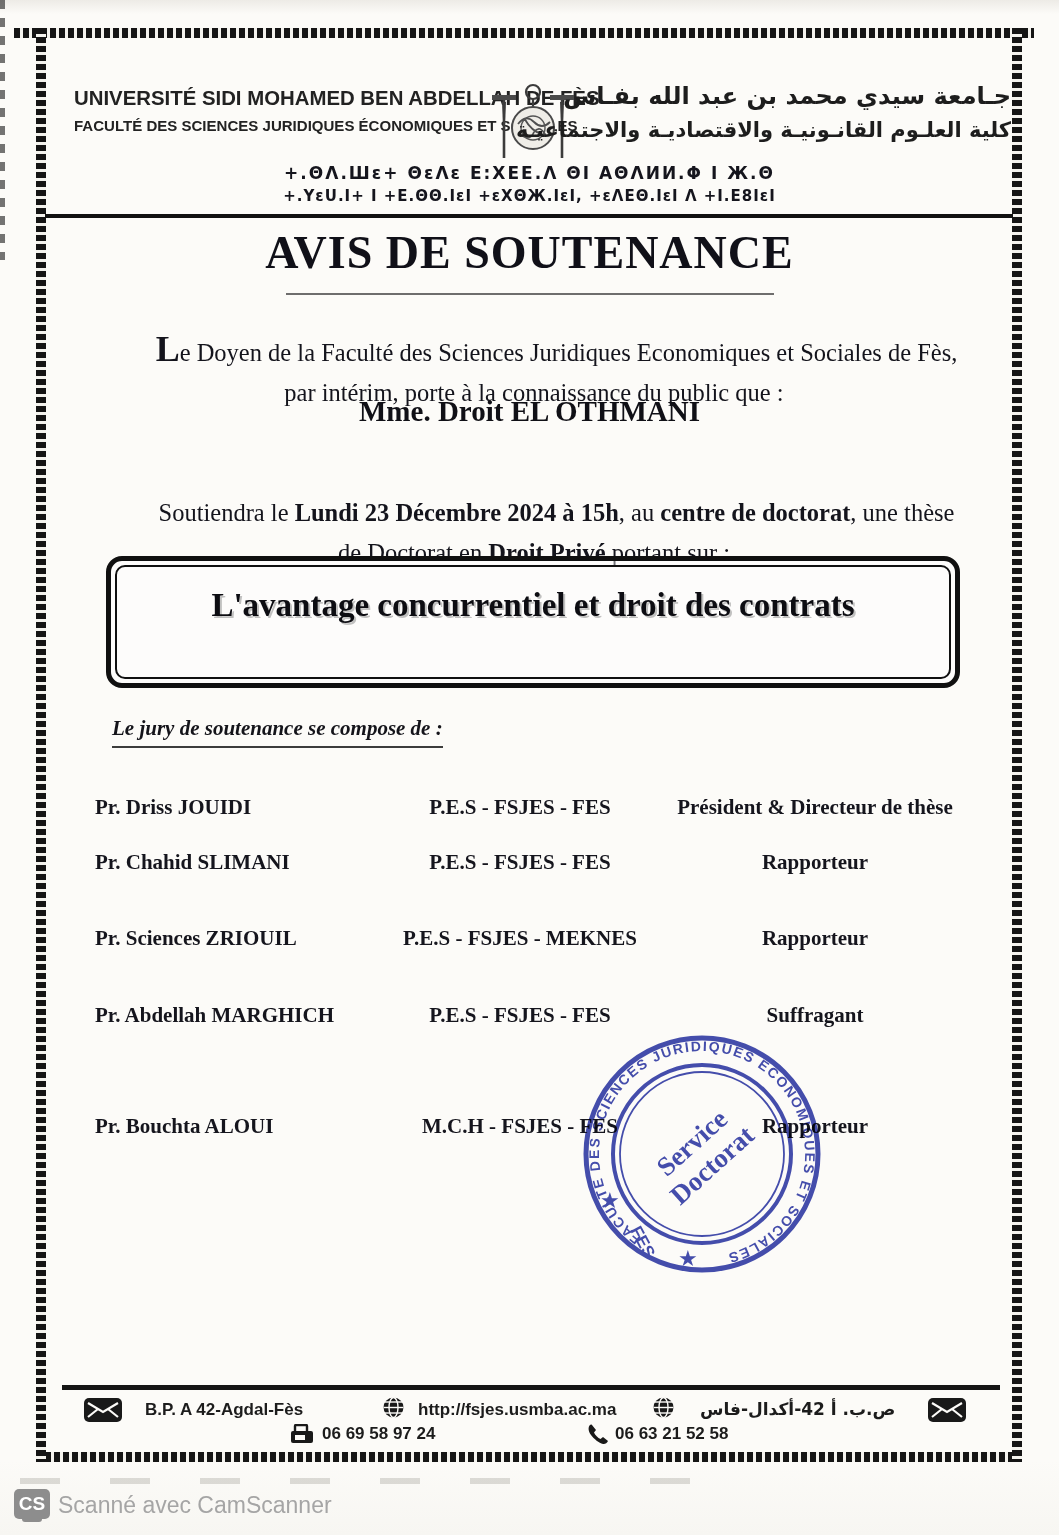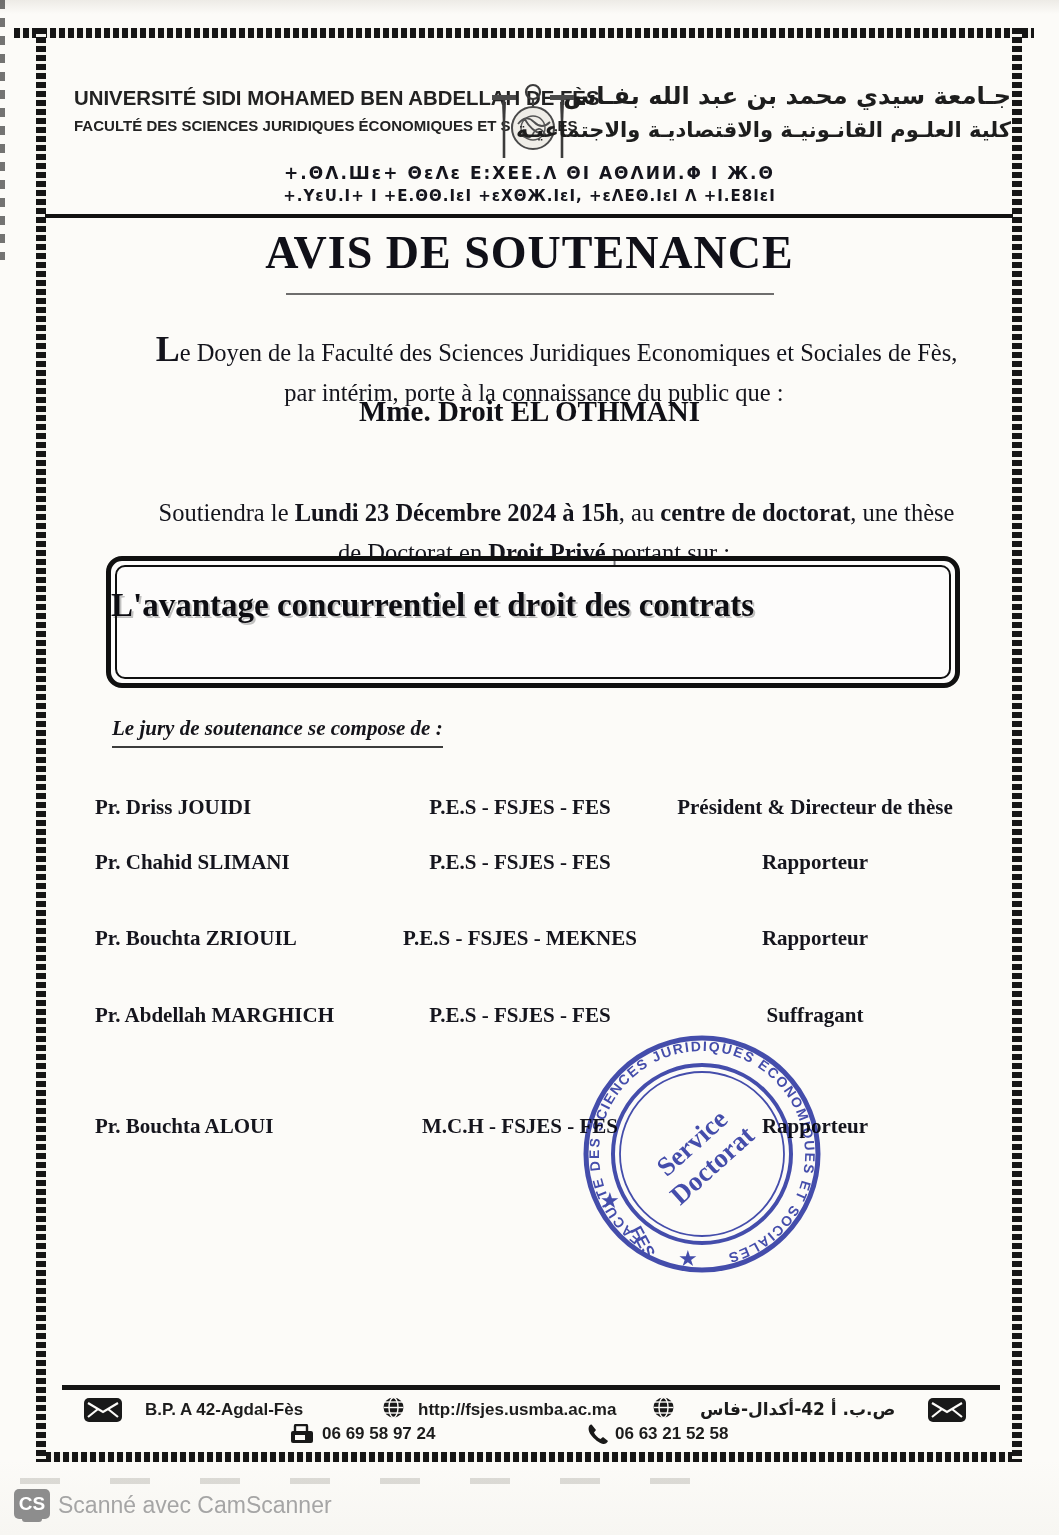--- a/index.html
+++ b/index.html
@@ -51,21 +51,21 @@
   .dropcap{font-size:36px;font-weight:bold;line-height:30px;}
   .b{font-weight:bold;}
   .candidate{position:absolute;left:0;right:0;top:395px;text-align:center;
     font-size:29px;font-weight:bold;color:#101016;}
 
   
   .thesis-box{position:absolute;left:106px;top:556px;width:844px;height:122px;
     border:5px solid #101010;border-radius:16px;background:rgba(255,255,255,.4);}
   .thesis-inner{position:absolute;left:4px;top:4px;right:4px;bottom:4px;
     border:2px solid #101010;border-radius:10px;}
-  .thesis-title{position:absolute;left:0;right:0;top:26px;
+  .thesis-title{position:absolute;left:0;right:0;top:26px;text-align:center;
     font-size:33px;font-weight:bold;color:#0d0d12;
     text-shadow:2px 2px 0 rgba(40,40,40,.28);}
 
   
   .jury-heading{position:absolute;left:112px;top:716px;font-size:21px;font-weight:bold;
     font-style:italic;color:#14141a;padding-bottom:5px;border-bottom:2px solid #3c3c3c;}
   .jury-row{position:absolute;left:0;width:1059px;height:30px;font-size:21px;font-weight:bold;color:#15151d;}
   .jr-name{position:absolute;left:95px;}
   .jr-aff{position:absolute;left:370px;width:300px;text-align:center;}
   .jr-role{position:absolute;left:658px;width:314px;text-align:center;}
@@ -158,21 +158,21 @@
     <span class="jr-name">Pr. Driss JOUIDI</span>
     <span class="jr-aff">P.E.S - FSJES - FES</span>
     <span class="jr-role">Président &amp; Directeur de thèse</span>
   </div>
   <div class="jury-row r2">
     <span class="jr-name">Pr. Chahid SLIMANI</span>
     <span class="jr-aff">P.E.S - FSJES - FES</span>
     <span class="jr-role">Rapporteur</span>
   </div>
   <div class="jury-row r3">
-    <span class="jr-name">Pr. Bouchta ZRIOUIL</span>
+    <span class="jr-name">Pr. Sciences ZRIOUIL</span>
     <span class="jr-aff">P.E.S - FSJES - MEKNES</span>
     <span class="jr-role">Rapporteur</span>
   </div>
   <div class="jury-row r4">
     <span class="jr-name">Pr. Abdellah MARGHICH</span>
     <span class="jr-aff">P.E.S - FSJES - FES</span>
     <span class="jr-role">Suffragant</span>
   </div>
   <div class="jury-row r5">
     <span class="jr-name">Pr. Bouchta ALOUI</span>

